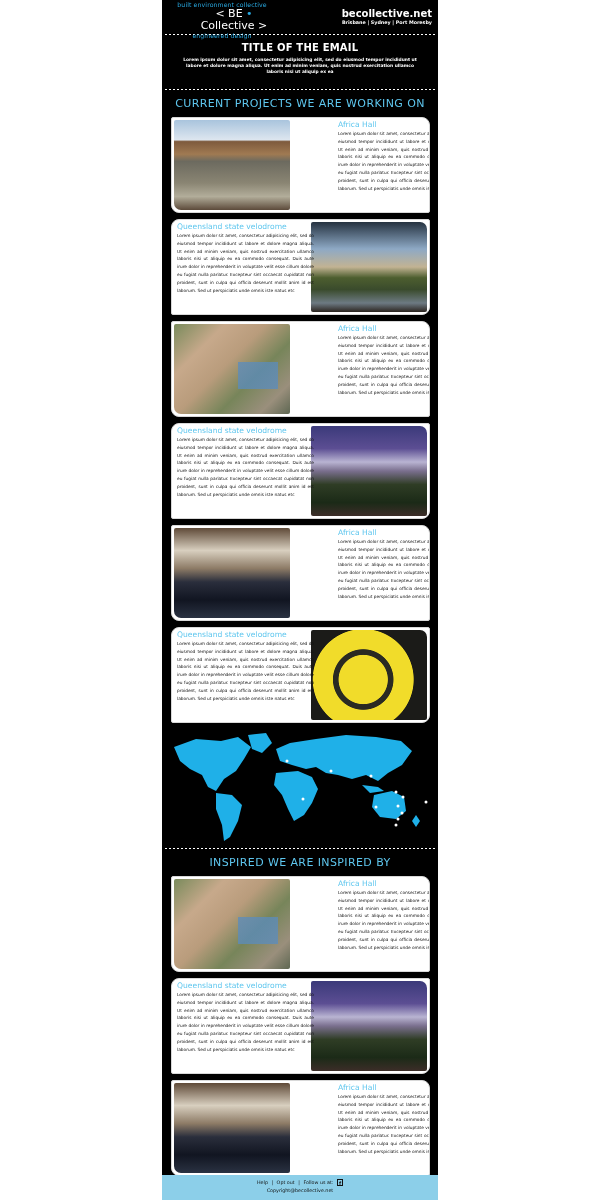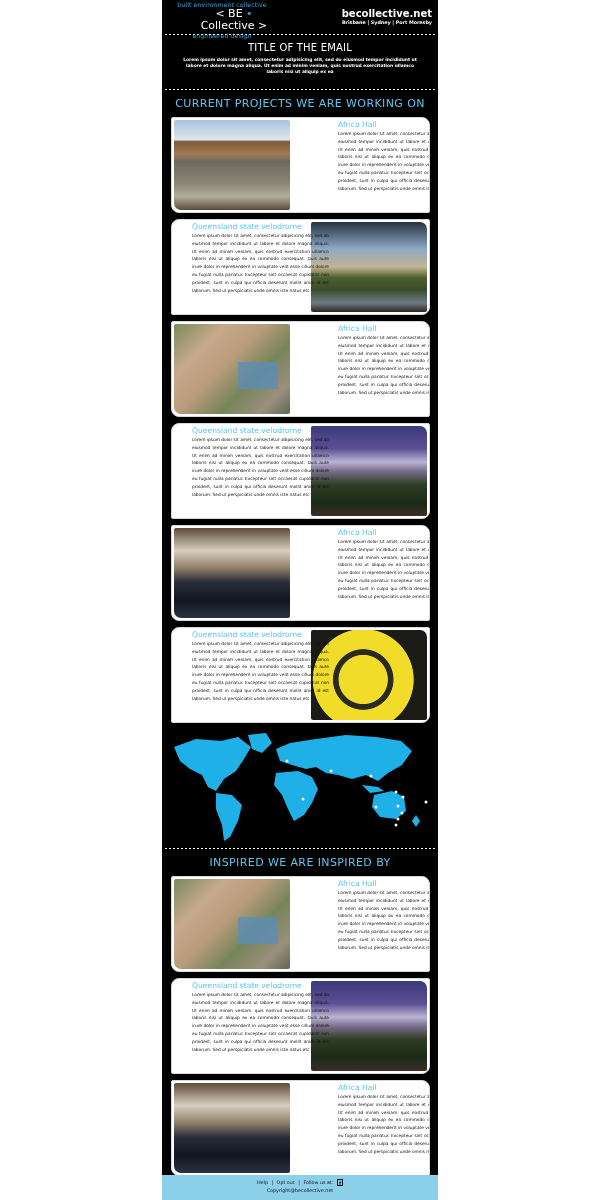--- a/index.html
+++ b/index.html
@@ -17,36 +17,36 @@
   
   .header { position: relative; height: 33px; }
   .logo { position: absolute; left: 8px; top: 1px; text-align: center; width: 104px; }
   .logo .tag1, .logo .tag2 { color: #29a9e1; font-size: 6.2px; line-height: 7px; letter-spacing: 0.1px; }
   .logo .brand { color: #fff; font-size: 11px; line-height: 12px; font-family: "DejaVu Sans", sans-serif; margin-left: 24px; }
   .logo .brand .bullet { color: #29a9e1; }
   .site { position: absolute; right: 6px; top: 9px; text-align: right; }
   .site .url { color: #fff; font-size: 10px; font-weight: bold; line-height: 10px; }
   .site .cities { color: #fff; font-size: 4.8px; font-weight: bold; line-height: 7px; }
   .title-block { text-align: center; padding: 5px 18px 6px; height: 52px; }
-  .title-block h1 { color: #fff; font-size: 10px; font-weight: normal; letter-spacing: 0.2px; line-height: 14px; text-align: center; }
+  .title-block h1 { color: #fff; font-size: 10px; font-weight: bold; letter-spacing: 0.2px; line-height: 14px; text-align: center; }
   .title-block p { color: #fff; font-size: 4.4px; line-height: 5.8px; font-weight: bold; margin-top: 2px; }
   .section-title { color: #5ec6ee; text-align: center; font-size: 11px; letter-spacing: 0.4px; height: 26px; line-height: 26px; }
   .card {
     position: relative; margin: 0 8px 6px 9px; height: 96px; background: #fff;
     border-radius: 2px 8px 2px 8px; overflow: hidden; border: 1px solid #d8d8d8;
   }
   .card.right { border-radius: 8px 2px 8px 2px; }
   .card .img {
     position: absolute; top: 2px; width: 116px; height: 90px; border-radius: 2px 2px 2px 7px; overflow: hidden;
   }
   .card.left-img .img { left: 2px; }
   .card.right .img { right: 2px; border-radius: 2px 7px 2px 2px; }
   .card .text { position: absolute; top: 2px; width: 137px; }
   .card.left-img .text { left: 121px; margin-left: 45px; }
-  .card.right .text { left: 20px; }
+  .card.right .text { left: 5px; }
   .card .ctitle { color: #5ec6ee; font-size: 7.6px; line-height: 10px; white-space: nowrap; }
   .card .body { color: #111; font-size: 4.3px; line-height: 7.8px; text-align: justify; }
 
   
   .img-hall { background: linear-gradient(180deg,#a9c4dd 0%,#dde6ef 22%,#7e5a3d 24%,#a07a52 38%,#6c6a5f 46%,#8a8573 70%,#b2ad9a 85%,#5c4a3a 100%); }
   .img-velo { background: linear-gradient(180deg,#263341 0%,#8ea9c5 30%,#c2b393 50%,#4d5e2f 62%,#3a4b2c 75%,#6d7a83 90%,#2c2520 100%); }
   .img-aerial { background:
       linear-gradient(90deg, transparent 55%, rgba(90,140,190,0.75) 55%, rgba(90,140,190,0.75) 90%, transparent 90%) 0 60% / 100% 30% no-repeat,
       linear-gradient(135deg,#7a8b5c 0%,#c7a98b 25%,#b99c7c 45%,#77855a 65%,#9a8f7c 85%,#5e6752 100%); }
   .img-city { background: linear-gradient(180deg,#3b3a7a 0%,#5c4e93 25%,#b9b4d2 40%,#7a6f8e 50%,#2f3d25 65%,#1b2a17 85%,#3c2d28 100%); }

